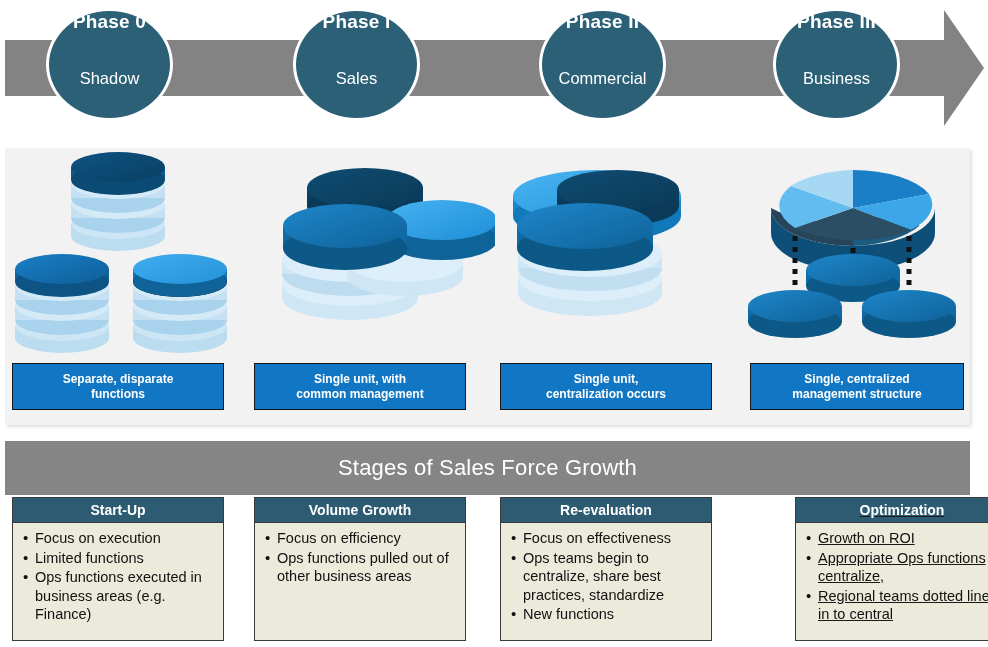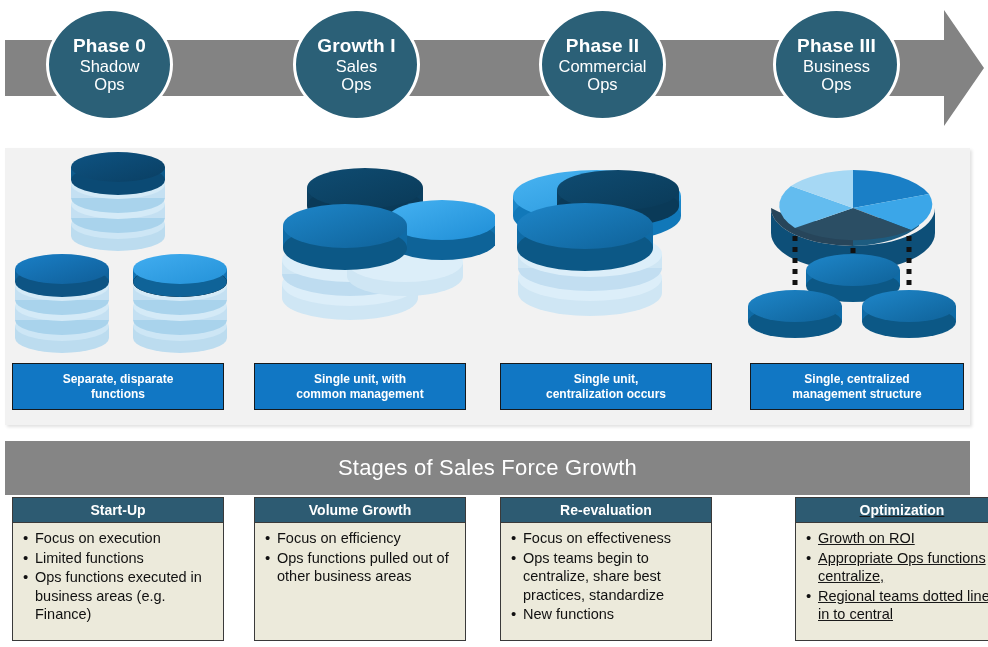--- a/index.html
+++ b/index.html
@@ -40,33 +40,33 @@
     position: absolute;
     top: 8px;
     width: 127px; height: 113px;
     border-radius: 50%;
     background: #2b6077;
     border: 3px solid #ffffff;
     box-sizing: border-box;
     display: flex;
     flex-direction: column;
     align-items: center;
-    justify-content: center;
     color: #ffffff;
     text-align: center;
     line-height: 1.12;
   }
   .phase-circle .p-title {
     font-size: 19px;
     font-weight: bold;
     letter-spacing: .2px;
   }
   .phase-circle .p-sub {
     font-size: 16.5px;
     font-weight: normal;
+    margin-top: 37px;
   }
   #phase-0 { left: 46px; }
   #phase-1 { left: 293px; }
   #phase-2 { left: 539px; }
   #phase-3 { left: 773px; }
 
   
   #illustration-panel {
     position: absolute;
     left: 5px; top: 148px;
@@ -186,21 +186,21 @@
     </svg>
   </div>
 
   <div class="phase-circle" id="phase-0">
     <span class="p-title">Phase 0</span>
     <span class="p-sub">Shadow</span>
     <span class="p-sub">Ops</span>
   </div>
 
   <div class="phase-circle" id="phase-1">
-    <span class="p-title">Growth I</span>
+    <span class="p-title">Phase I</span>
     <span class="p-sub">Sales</span>
     <span class="p-sub">Ops</span>
   </div>
 
   <div class="phase-circle" id="phase-2">
     <span class="p-title">Phase II</span>
     <span class="p-sub">Commercial</span>
     <span class="p-sub">Ops</span>
   </div>
 

